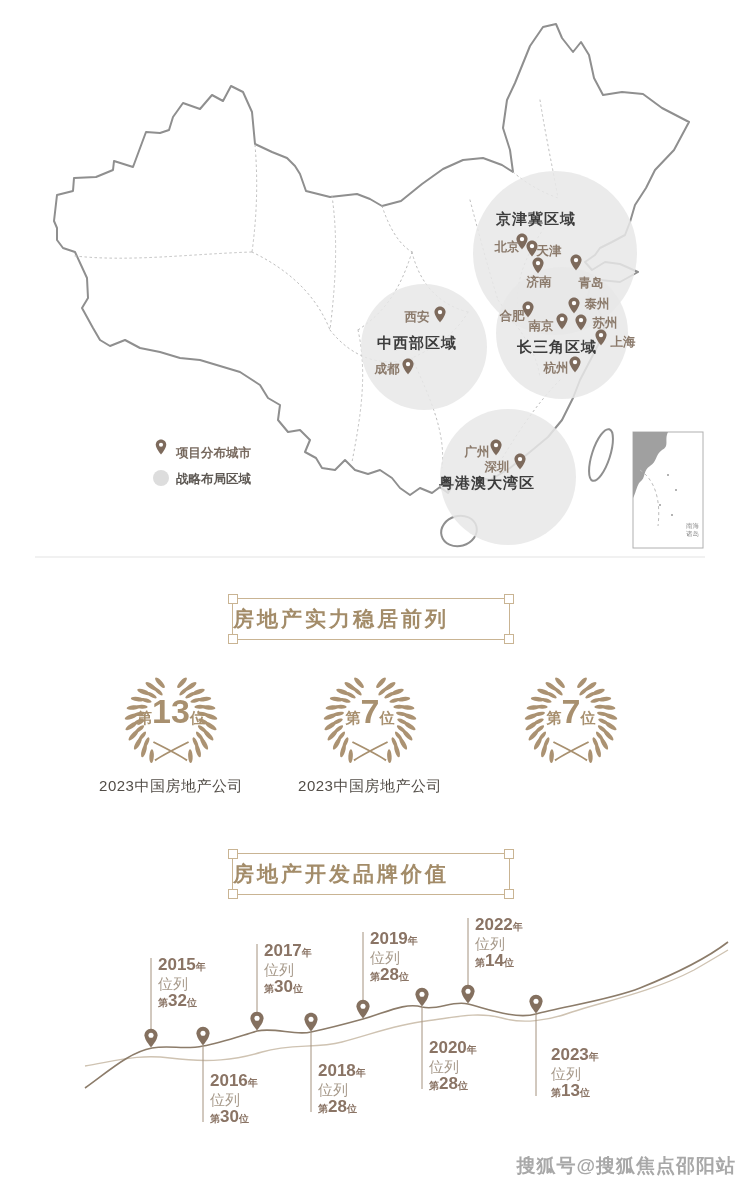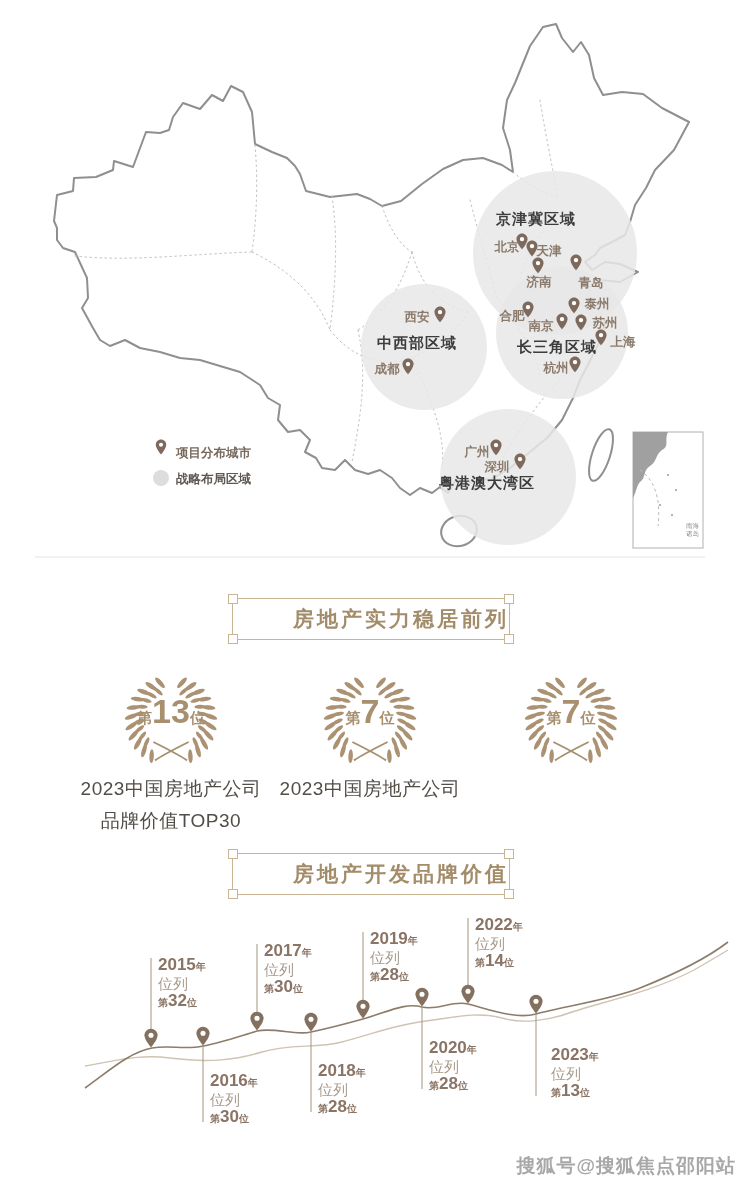--- a/index.html
+++ b/index.html
@@ -2,33 +2,33 @@
 <html><head>
 <meta charset="utf-8">
 <style>
   html,body{margin:0;padding:0;}
   body{width:740px;height:1188px;position:relative;background:#fff;overflow:hidden;
        font-family:"Liberation Sans", sans-serif;}
   svg text{font-family:"Liberation Sans", sans-serif;}
   .abs{position:absolute;}
   
   .title-box{position:absolute;left:232px;width:276px;height:40px;border:1px solid #c9b493;}
-  .title-box .tb-text{display:block;width:100%;line-height:40px;text-align:right;
+  .title-box .tb-text{display:block;width:100%;line-height:40px;text-align:left;
       font-size:21px;font-weight:bold;color:#a38c69;letter-spacing:3px;}
   .corner{position:absolute;width:8px;height:8px;background:#fff;border:1px solid #c9b493;}
   .c-tl{left:-5px;top:-5px}.c-tr{right:-5px;top:-5px}.c-bl{left:-5px;bottom:-5px}.c-br{right:-5px;bottom:-5px}
   
   .award{position:absolute;top:670px;width:212px;text-align:center;}
   .wreath-wrap{position:relative;width:212px;height:96px;}
   svg.wreath{display:block;margin:0 auto;width:112px;height:96px;}
   .award-num{position:absolute;left:0;top:22px;width:100%;text-align:center;
       color:#a8906f;font-weight:bold;white-space:nowrap;}
   .award-num .big{font-size:34px;}
   .award-num .sm{font-size:15px;}
-  .award-cap{margin-top:7px;font-size:19px;color:#524d47;line-height:1.7;letter-spacing:.5px;}
+  .award-cap{margin-top:7px;font-size:15px;color:#524d47;line-height:1.7;letter-spacing:.5px;}
   
   .tl-label{position:absolute;color:#8a7465;width:92px;text-align:left;}
   .tl-year{line-height:1.05;}
   .tl-year .big,.tl-rank .big{font-size:17px;font-weight:bold;}
   .tl-year .sm,.tl-rank .sm{font-size:10px;font-weight:bold;}
   .tl-mid{font-size:15px;color:#a79a8b;margin:2px 0 1px 0;line-height:1;}
   .tl-rank{line-height:1.1;}
   
   .watermark{position:absolute;right:4px;top:1153px;font-size:19px;font-weight:bold;
       color:#a8a8a8;letter-spacing:1px;
@@ -206,21 +206,20 @@
         <ellipse cx="70" cy="23.5" rx="2.4" ry="7" fill="#ab9272" transform="rotate(-104 70 64) rotate(-24 70 23.5)"></ellipse>
         <ellipse cx="70" cy="23.5" rx="2.4" ry="7" fill="#ab9272" transform="rotate(-117.5 70 64) rotate(-24 70 23.5)"></ellipse>
         <ellipse cx="70" cy="23.5" rx="2.4" ry="7" fill="#ab9272" transform="rotate(-131 70 64) rotate(-24 70 23.5)"></ellipse>
       </svg>
     <div class="award-num">
       <span class="sm">第</span><span class="big">13</span><span class="sm">位</span>
     </div>
   </div>
   <div class="award-cap">
     <div>2023中国房地产公司</div>
-    <div>品牌价值TOP30</div>
   </div>
 </div>
 
 <div class="award" style="left:264px">
   <div class="wreath-wrap">
     <svg class="wreath" viewBox="0 0 140 120">
       <path d="M50,113 C60,106 76,98 92,90" fill="none" stroke="#a8906f" stroke-width="2.4"></path>
       <path d="M90,113 C80,106 64,98 48,90" fill="none" stroke="#a8906f" stroke-width="2.4"></path>
     <ellipse cx="70" cy="14" rx="2.8" ry="8.6" fill="#ab9272" transform="rotate(16 70 64) rotate(26 70 14)"></ellipse>
         <ellipse cx="70" cy="14" rx="2.8" ry="8.6" fill="#ab9272" transform="rotate(29.5 70 64) rotate(26 70 14)"></ellipse>

